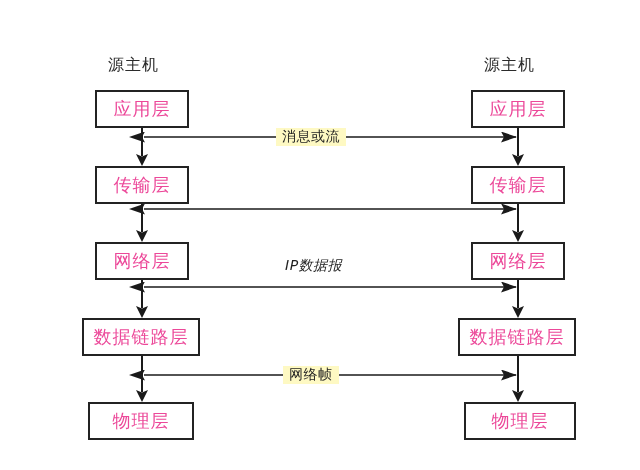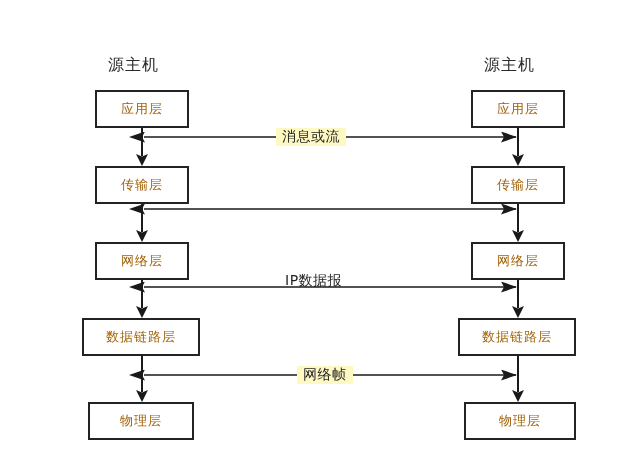--- a/index.html
+++ b/index.html
@@ -22,22 +22,22 @@
   }
 
   .layer-box{
     position:absolute;
     box-sizing:border-box;
     border:2px solid #232323;
     background:#ffffff;
     display:flex;
     align-items:center;
     justify-content:center;
-    font-size:13px;
-    color:#a16207;
+    font-size:18px;
+    color:#ec4899;
     letter-spacing:1px;
     white-space:nowrap;
     font-family:"DejaVu Sans","Liberation Sans",sans-serif;
   }
 
   .flow-label{
     position:absolute;
     font-size:14px;
     color:#1f1f1f;
     white-space:nowrap;
@@ -117,16 +117,16 @@
     <span>网络层</span>
   </div>
   <div class="layer-box" style="left:458px;top:318px;width:118px;height:38px;">
     <span>数据链路层</span>
   </div>
   <div class="layer-box" style="left:464px;top:402px;width:112px;height:38px;">
     <span>物理层</span>
   </div>
 
   <div class="flow-label" style="left:276px;top:128px;">消息或流</div>
-  <div class="flow-label above" style="left:285px;top:272px;">IP数据报</div>
-  <div class="flow-label" style="left:297px;top:366px;">网络帧</div>
+  <div class="flow-label above" style="left:285px;top:257px;font-style:italic;">IP数据报</div>
+  <div class="flow-label" style="left:283px;top:366px;">网络帧</div>
 
 </div>
 
 </body></html>

